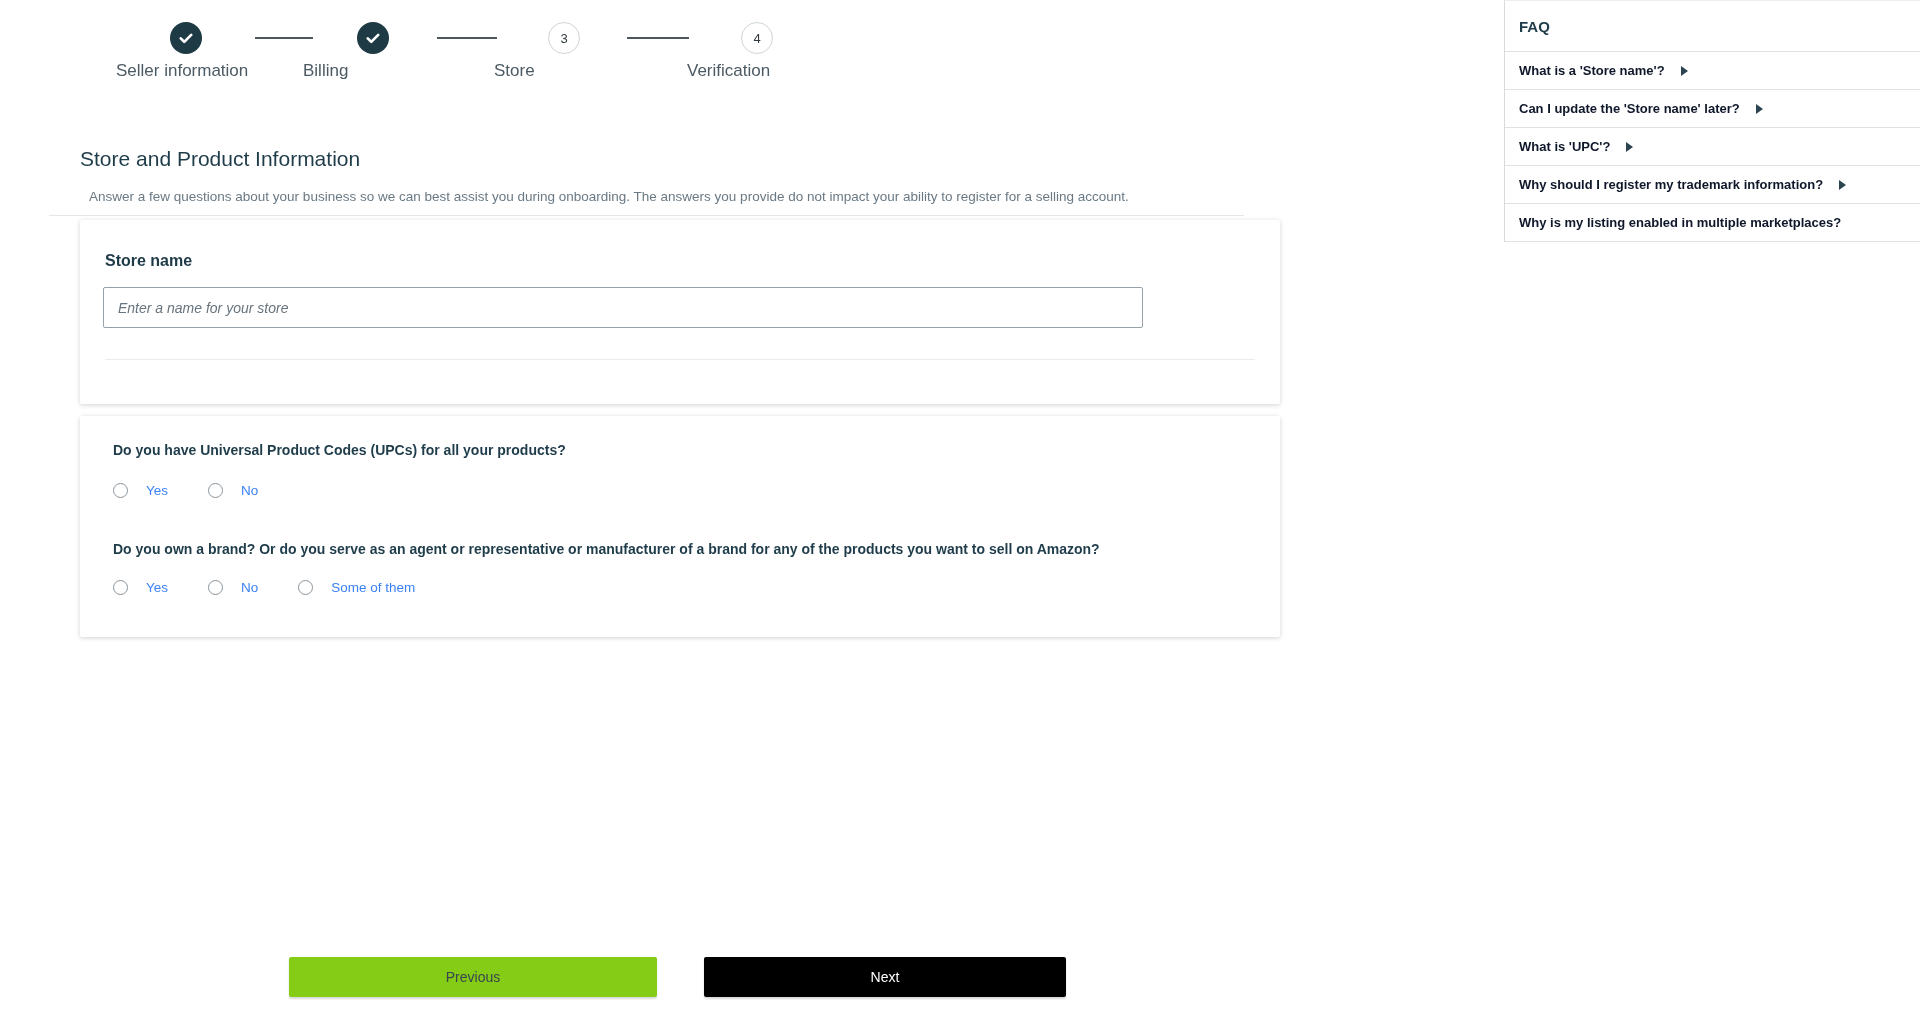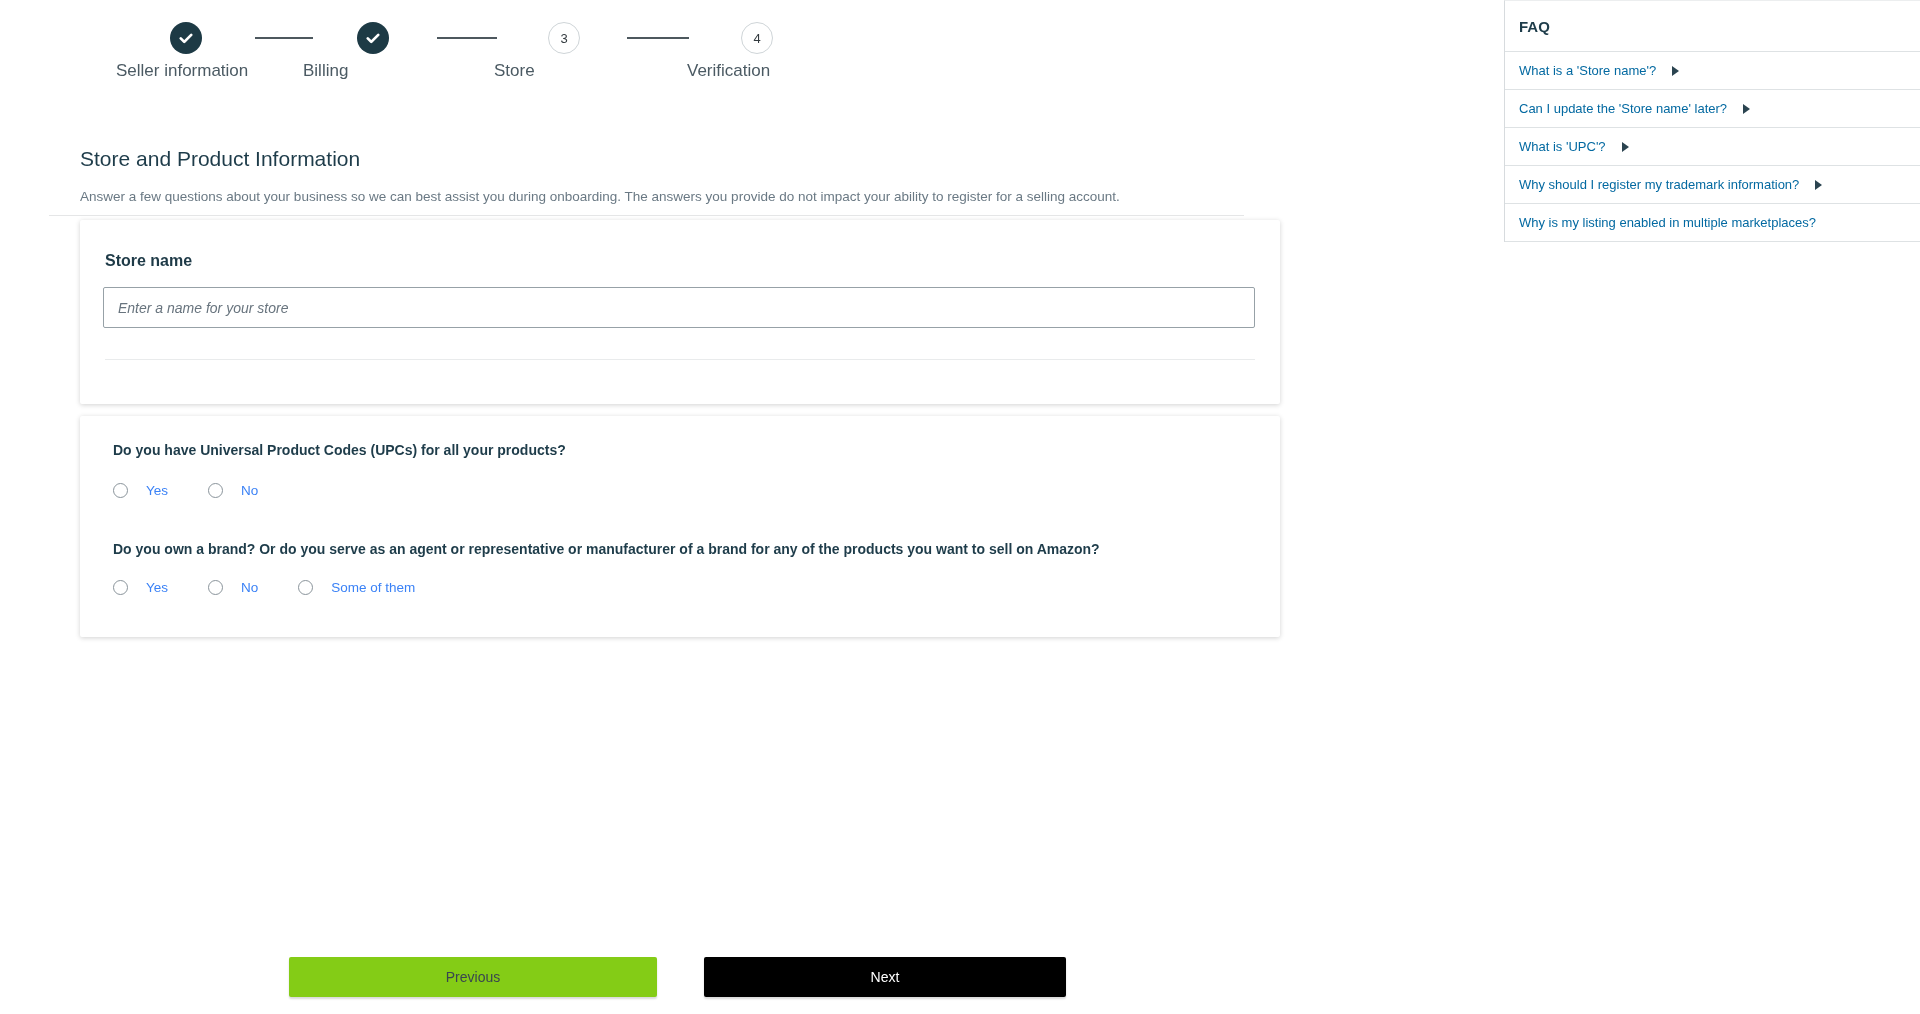--- a/index.html
+++ b/index.html
@@ -21,34 +21,34 @@
   .step-circle.done { background:#1d3a45; }
   .step-circle.todo { background:#ffffff; border:1px solid #cfd5d8; color:#333a3f; font-size:13px; }
   .step-label {
     position:absolute; top:62px; width:140px;
     text-align:left; font-size:17px; line-height:17px; color:#4b5a63;
   }
   .connector { position:absolute; top:37px; height:2px; background:#4d585e; }
 
   
   .page-title { left:80px; top:147px; font-size:21px; font-weight:normal; color:#1e3c4a; }
-  .page-subtitle { left:80px; top:189px; font-size:13.5px; color:#6a7984; }
+  .page-subtitle { left:89px; top:189px; font-size:13.5px; color:#6a7984; }
   .top-divider { left:49px; top:215px; width:1195px; height:1px; background:#e5e6e7; }
 
   
   .card {
     position:absolute; left:80px; width:1200px; background:#ffffff;
     border-radius:2px; box-shadow:0 1px 5px rgba(0,0,0,0.18);
   }
   #store-card { top:220px; height:184px; }
   #questions-card { top:416px; height:221px; }
 
   .store-label { position:absolute; left:25px; top:32px; font-size:16px; font-weight:bold; color:#1e3a47; }
   .store-input {
-    position:absolute; left:23px; top:67px; width:1152px; height:41px;
+    position:absolute; left:23px; top:67px; width:1040px; height:41px;
     border:1px solid #97a1a7; border-radius:2px; padding:0 14px;
     font-family:"Liberation Sans", sans-serif; font-size:14px; color:#2b3b44;
     outline:none; background:#ffffff;
   }
   .store-input::placeholder { font-style:italic; color:#68747e; opacity:1; }
   .card-divider { position:absolute; left:25px; top:139px; width:1150px; height:1px; background:#e9ebec; }
 
   .question { position:absolute; left:33px; font-size:14px; font-weight:bold; color:#1e3c4a; width:1140px; }
   .radio-row { position:absolute; display:flex; align-items:center; }
   .radio-option { display:flex; align-items:center; cursor:pointer; }
@@ -76,21 +76,21 @@
   }
   .faq-title {
     height:51px; display:flex; align-items:center; padding-left:14px;
     font-size:15px; font-weight:bold; color:#1e3c4a;
     border-bottom:1px solid #dee2e4;
   }
   .faq-row {
     height:38px; display:flex; align-items:center; padding-left:14px;
     border-bottom:1px solid #dee2e4; cursor:pointer;
   }
-  .faq-text { font-size:13px; font-weight:normal; color:#0369a1; white-space:nowrap; }
+  .faq-text { font-size:13px; font-weight:bold; color:#0f172a; white-space:nowrap; }
   .arrow-right {
     width:0; height:0; margin-left:16px;
     border-left:7px solid #2b4450;
     border-top:5px solid transparent;
     border-bottom:5px solid transparent;
   }
   .check-icon-svg { width:18px; height:18px; display:block; }
 </style>
 </head>
 <body>

